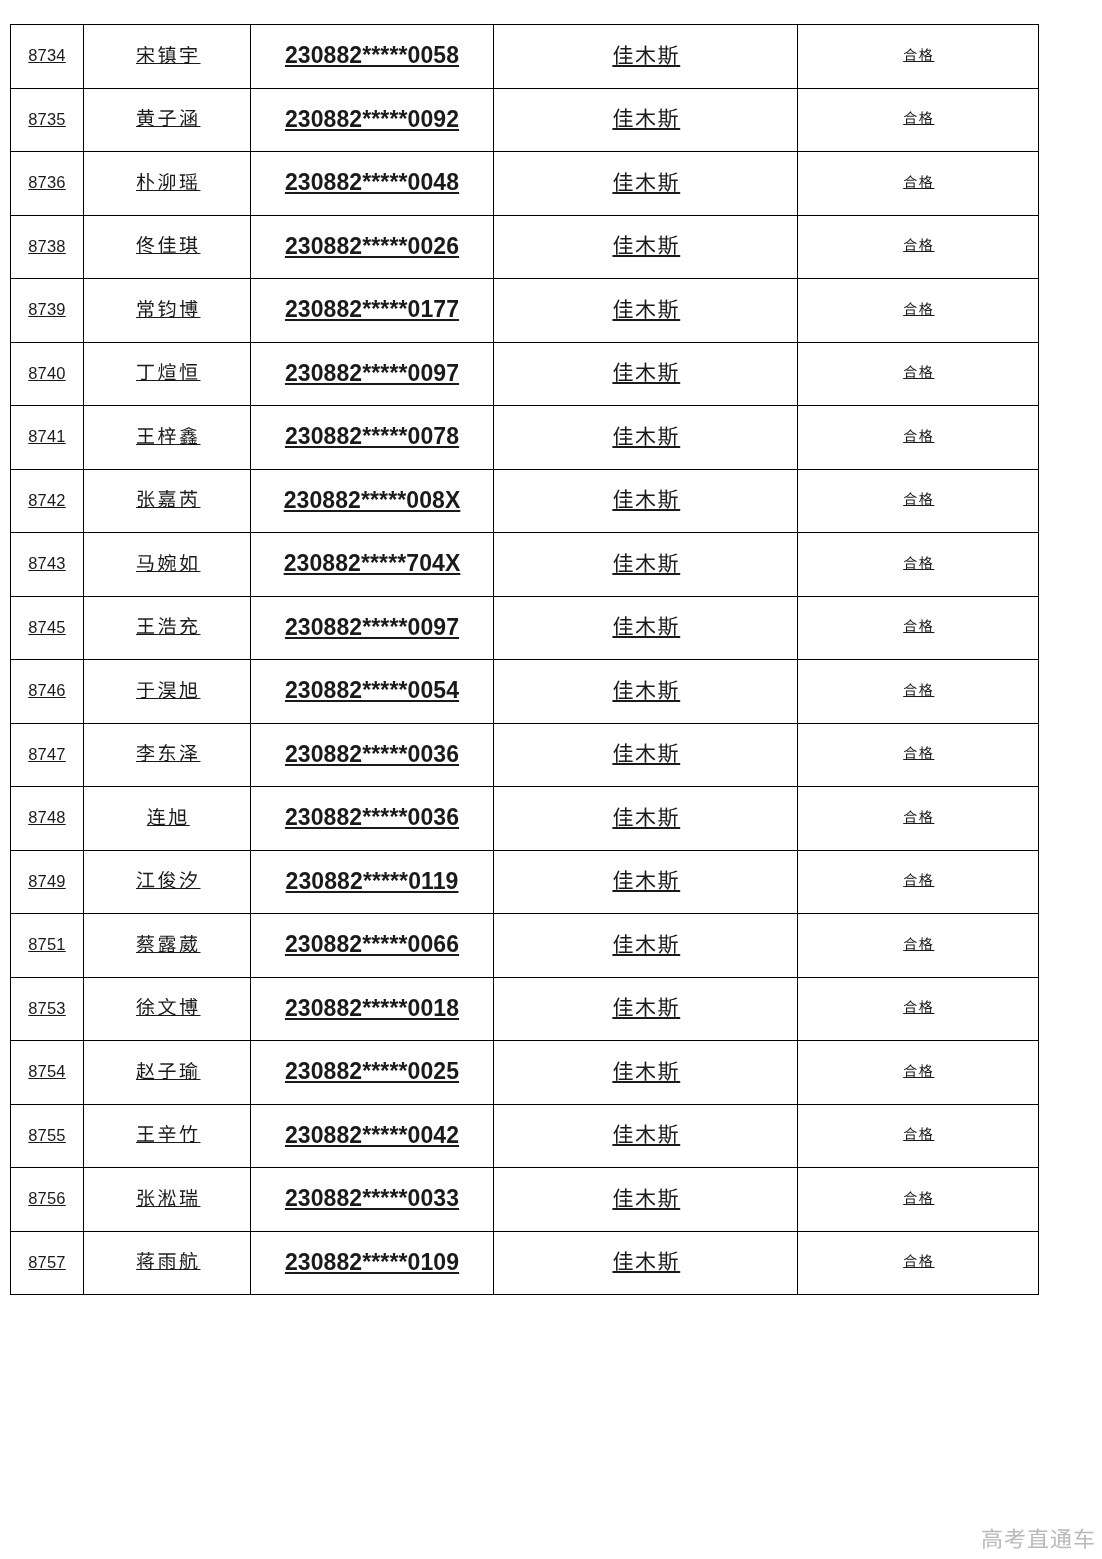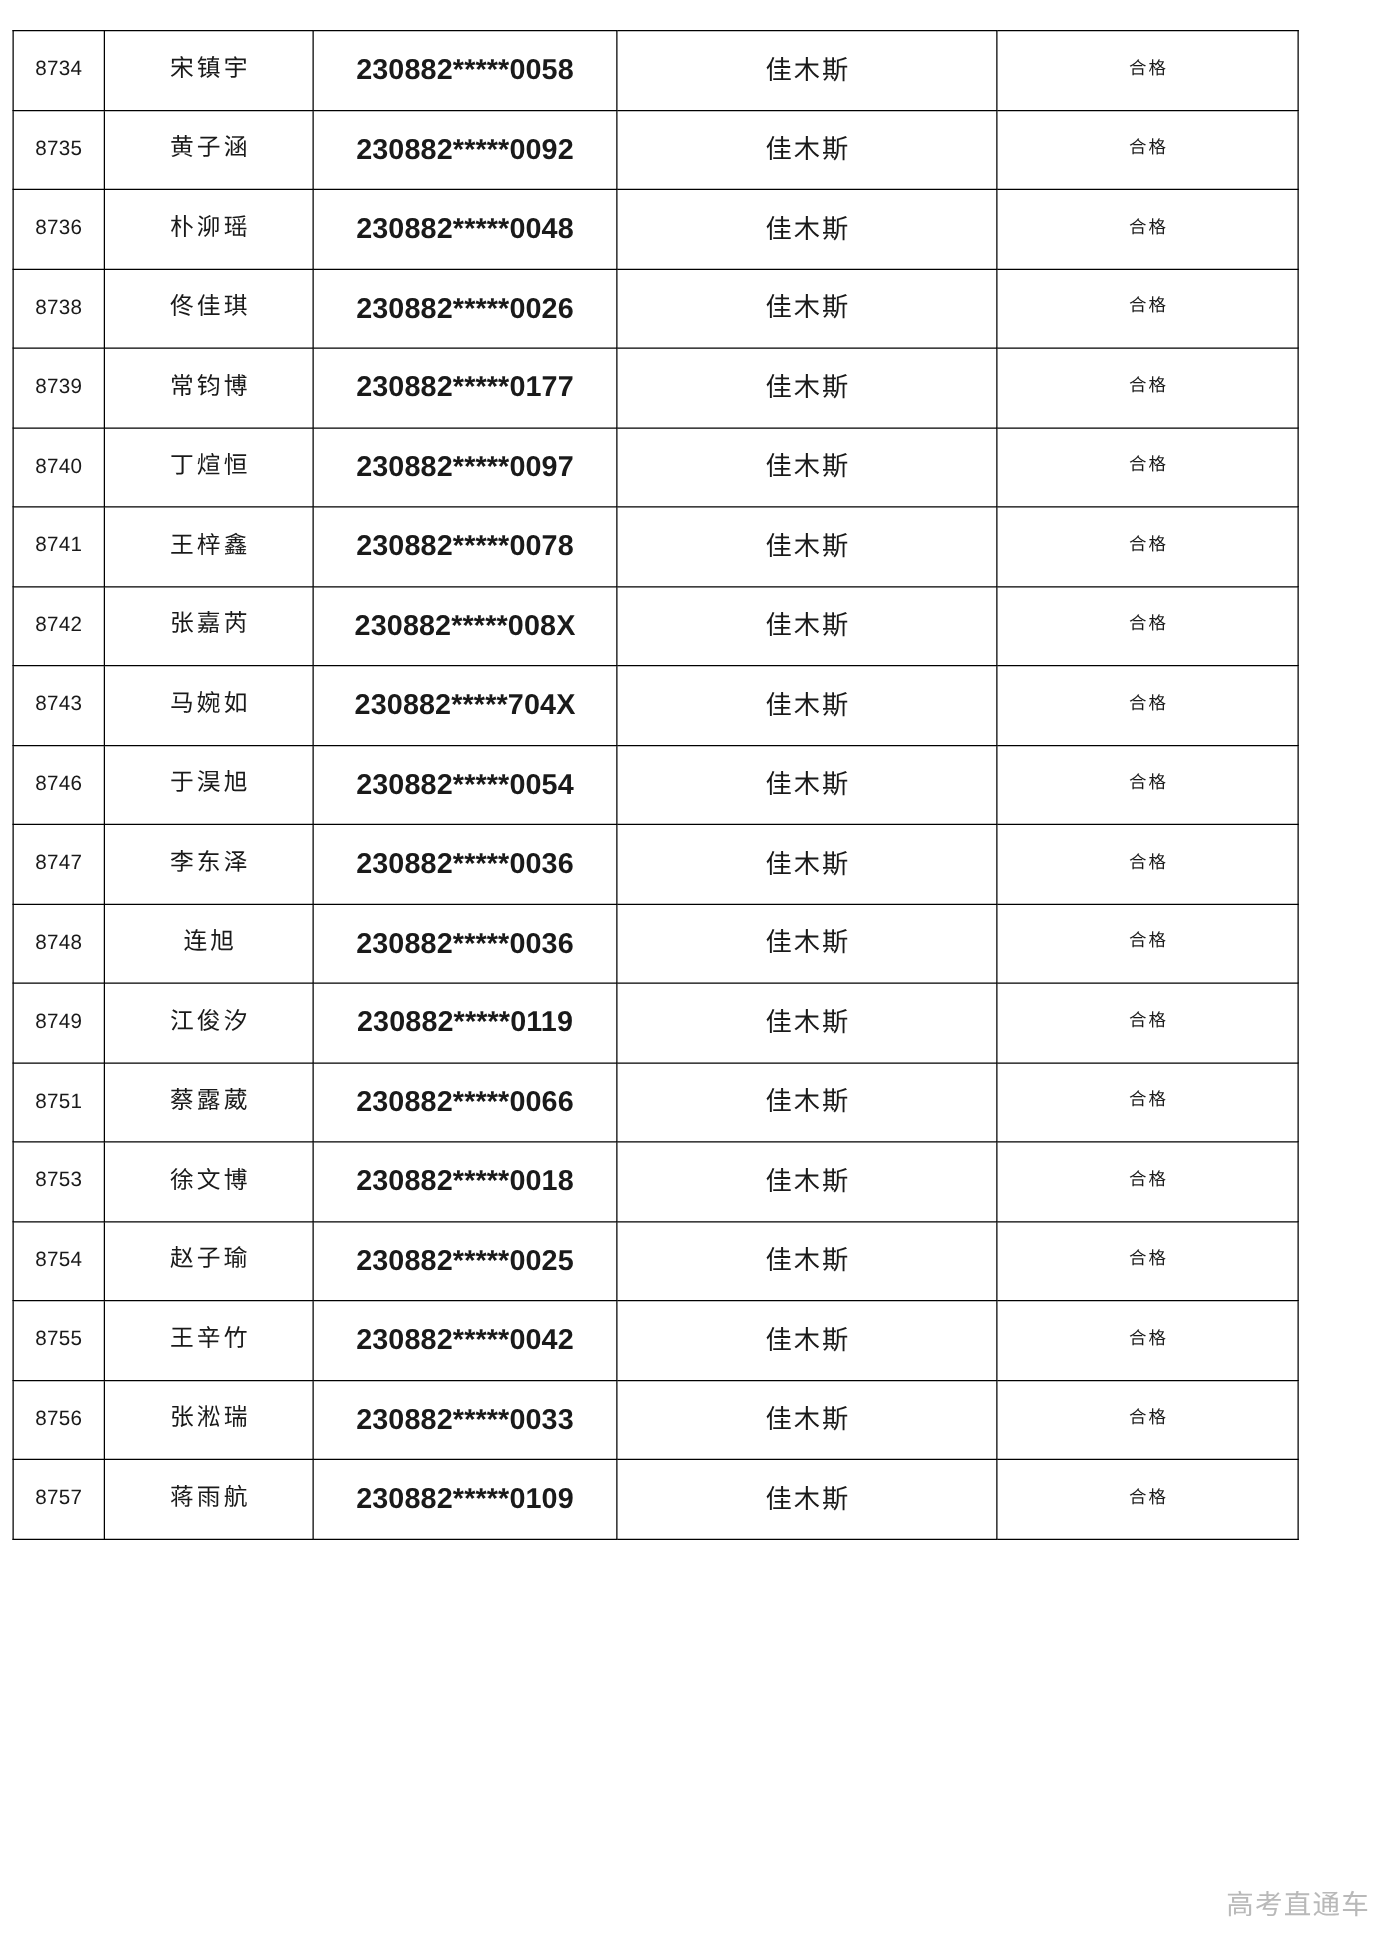--- a/index.html
+++ b/index.html
@@ -22,20 +22,21 @@
     width: 1102px;
     height: 1559px;
     box-sizing: border-box;
   }
 
   .table-wrap {
     position: absolute;
     left: 10px;
     top: 24px;
     width: 1028px;
+    text-decoration: underline;
   }
 
   table.roster {
     border-collapse: collapse;
     table-layout: fixed;
     width: 1028px;
     background: #fff;
   }
 
   table.roster col.c-seq    { width: 73px;  }
@@ -83,21 +84,21 @@
   td.status {
     font-size: 14px;
     letter-spacing: 1.6px;
     text-indent: 1.6px;
     position: relative;
   }
 
   .watermark {
     position: absolute;
     right: 6px;
-    bottom: 22px;
+    bottom: 6px;
     font-size: 22px;
     letter-spacing: 1px;
     color: #b9b9b9;
     font-family: "Liberation Sans", "DejaVu Sans", sans-serif;
     pointer-events: none;
     user-select: none;
     white-space: nowrap;
   }
 </style>
 </head>
@@ -171,20 +172,27 @@
             <td class="status">合格</td>
           </tr>
           <tr>
             <td class="seq">8743</td>
             <td class="name">马婉如</td>
             <td class="idnum">230882*****704X</td>
             <td class="city">佳木斯</td>
             <td class="status">合格</td>
           </tr>
           <tr>
+            <td class="seq">8745</td>
+            <td class="name">王浩充</td>
+            <td class="idnum">230882*****0097</td>
+            <td class="city">佳木斯</td>
+            <td class="status">合格</td>
+          </tr>
+          <tr>
             <td class="seq">8746</td>
             <td class="name">于淏旭</td>
             <td class="idnum">230882*****0054</td>
             <td class="city">佳木斯</td>
             <td class="status">合格</td>
           </tr>
           <tr>
             <td class="seq">8747</td>
             <td class="name">李东泽</td>
             <td class="idnum">230882*****0036</td>

